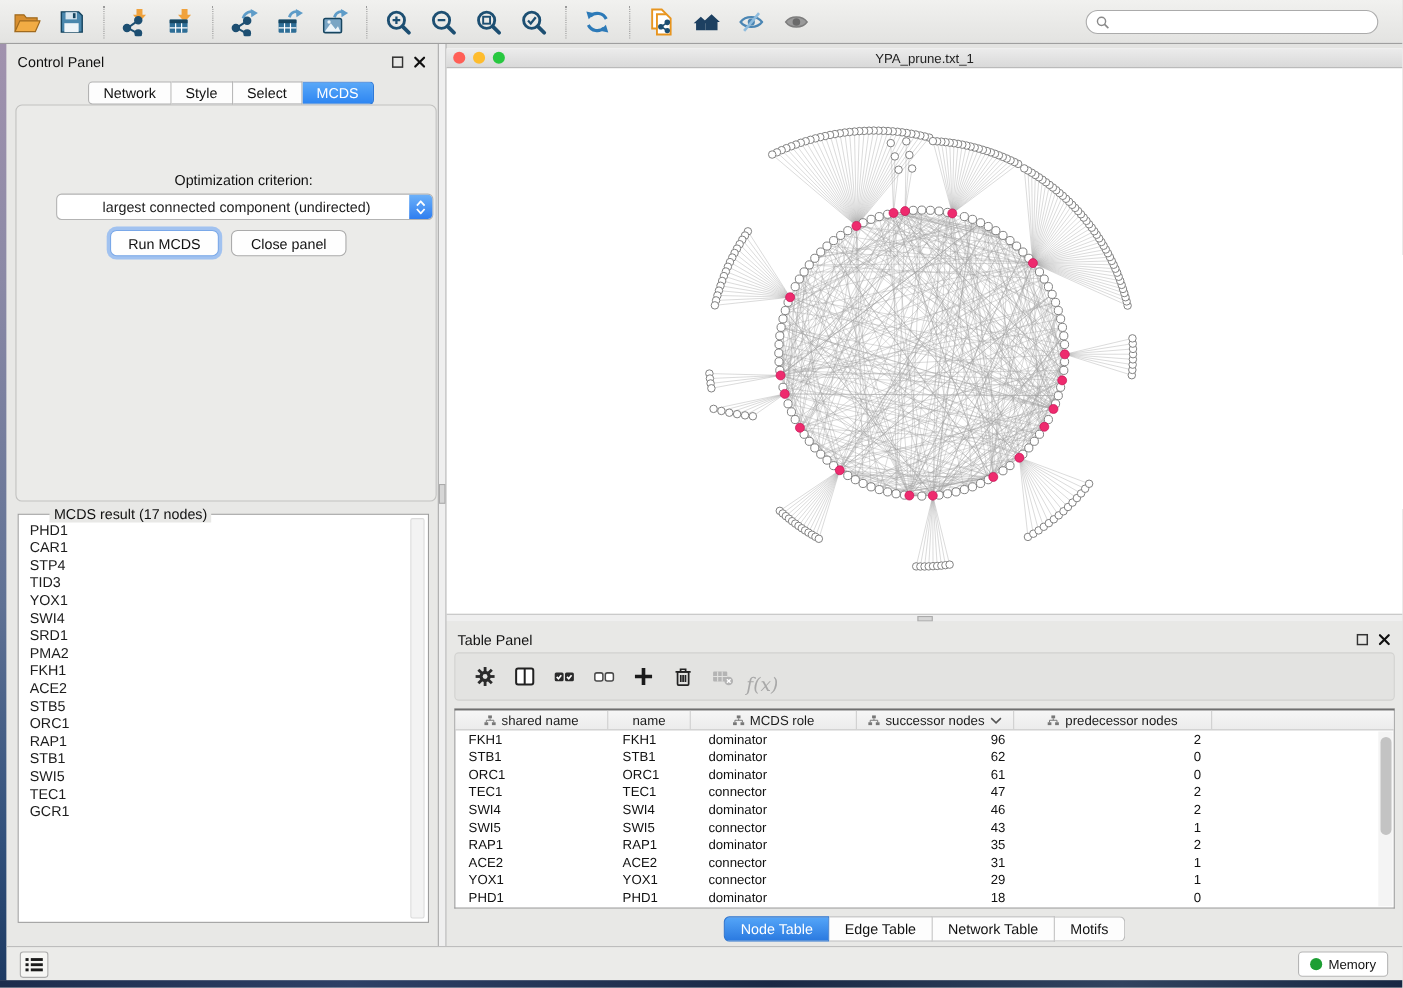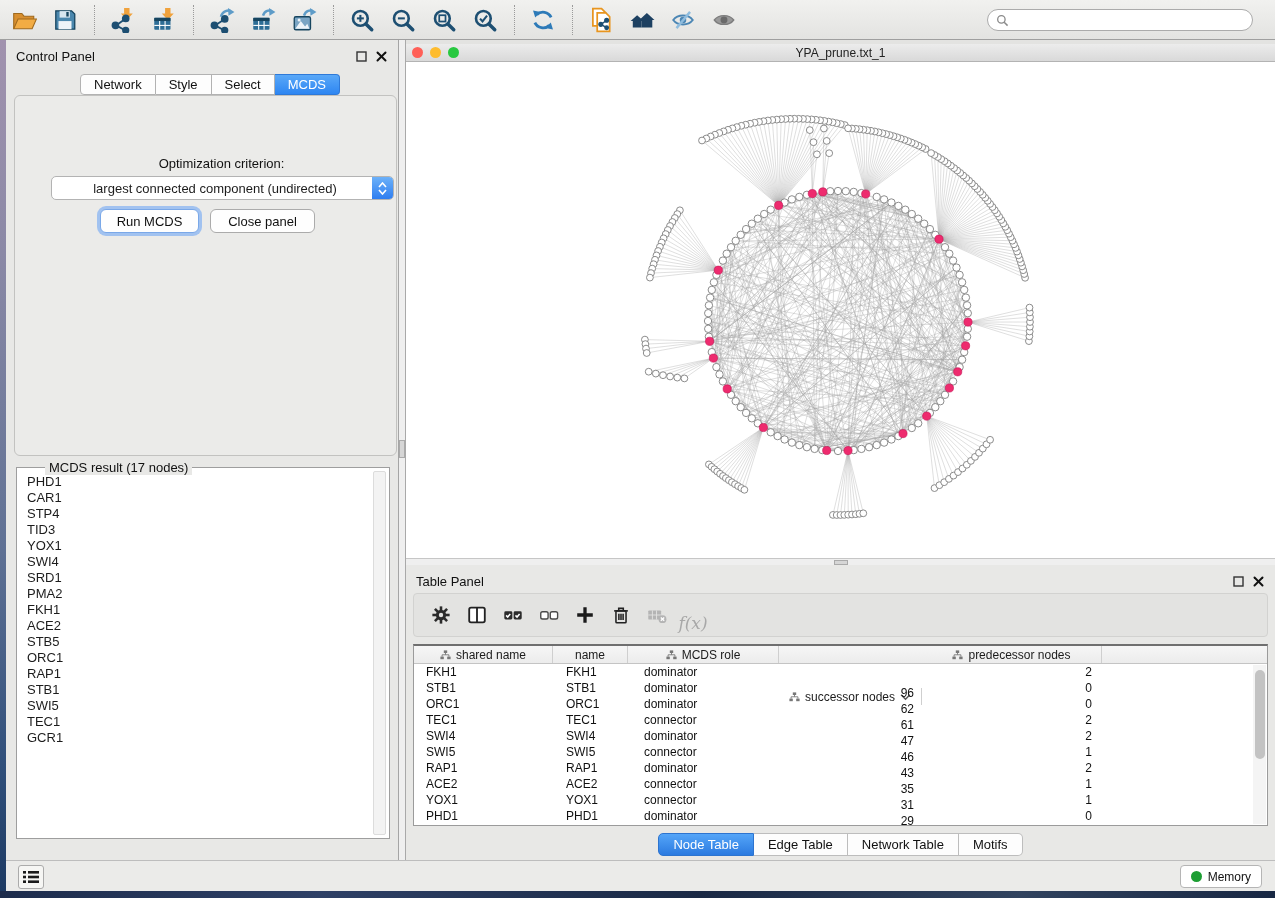--- a/index.html
+++ b/index.html
@@ -62,21 +62,21 @@
   
   #table-panel { left:406px; top:565px; width:869px; height:295px; background:#e8e8e6; }
   #tp-toolbar { position:absolute; left:7px; top:28px; width:855px; height:44px; background:#e3e3e1; border:1px solid #d2d2d0; border-radius:4px; display:flex; align-items:center; padding-left:14px; }
   .tpi { width:26px; height:26px; margin-right:10px; display:flex; align-items:center; justify-content:center; }
   .tpi svg { width:22px; height:22px; }
   .fx-label { font-style:italic; font-family:"DejaVu Serif", serif; font-size:17px; color:#a8a8a8;margin-top:16px; }
   #tp-table { position:absolute; left:7px; top:79px; width:855px; height:182px; background:#fff; border:1px solid #9b9b9b; border-top:2px solid #6f6f6f; overflow:hidden; }
   #thead { display:flex; height:18px; background:linear-gradient(180deg,#f6f6f6,#ececec); border-bottom:1px solid #c4c4c4; }
   .th { display:flex; align-items:center; justify-content:center; gap:5px; font-size:12px; color:#1b1b1b; border-right:1px solid #cfcfcf; height:100%; }
   .th svg { width:11px; height:10px; flex:0 0 auto; }
-  .c0 { width:139px; } .c1 { width:75px; } .c2 { width:151px; } .c3 { width:143px;margin-top:42px; } .c4 { width:180px; }
+  .c0 { width:139px; } .c1 { width:75px; } .c2 { width:151px; } .c3 { width:143px; } .c4 { width:180px; }
   .trow { display:flex; height:16px; align-items:center; }
   .tcell { font-size:12px; color:#111; overflow:hidden; white-space:nowrap; }
   .tcell.c0 { padding-left:12px; } .tcell.c1 { padding-left:13px; } .tcell.c2 { padding-left:16px; }
   .tcell.c3 { text-align:right; padding-right:8px; } .tcell.c4 { text-align:right; padding-right:10px; }
   #tbl-scroll { position:absolute; right:1px; top:19px; bottom:1px; width:13px; background:#f4f4f4; }
   #tbl-thumb { position:absolute; left:1.5px; top:5px; width:10px; height:89px; background:#c3c3c3; border-radius:6px; }
   #tp-tabs { position:absolute; left:0; top:268px; width:100%; display:flex; justify-content:center; }
   .btab { height:23px; padding:0 14px; background:#fdfdfd; border:1px solid #bdbdbd; border-left:none; font-size:13px; display:flex; align-items:center; color:#111; }
   .btab.first { border-left:1px solid #bdbdbd; border-radius:5px 0 0 5px; }
   .btab.last { border-radius:0 5px 5px 0; }

